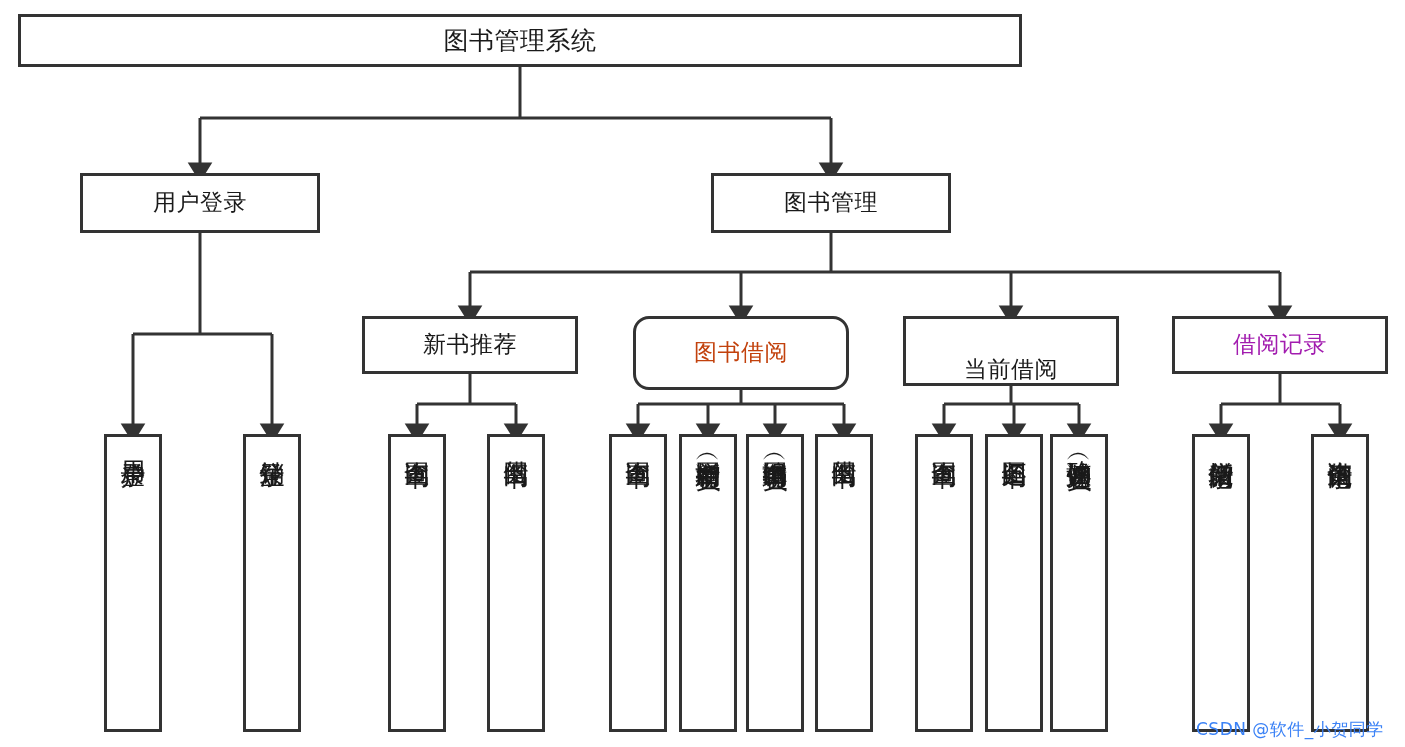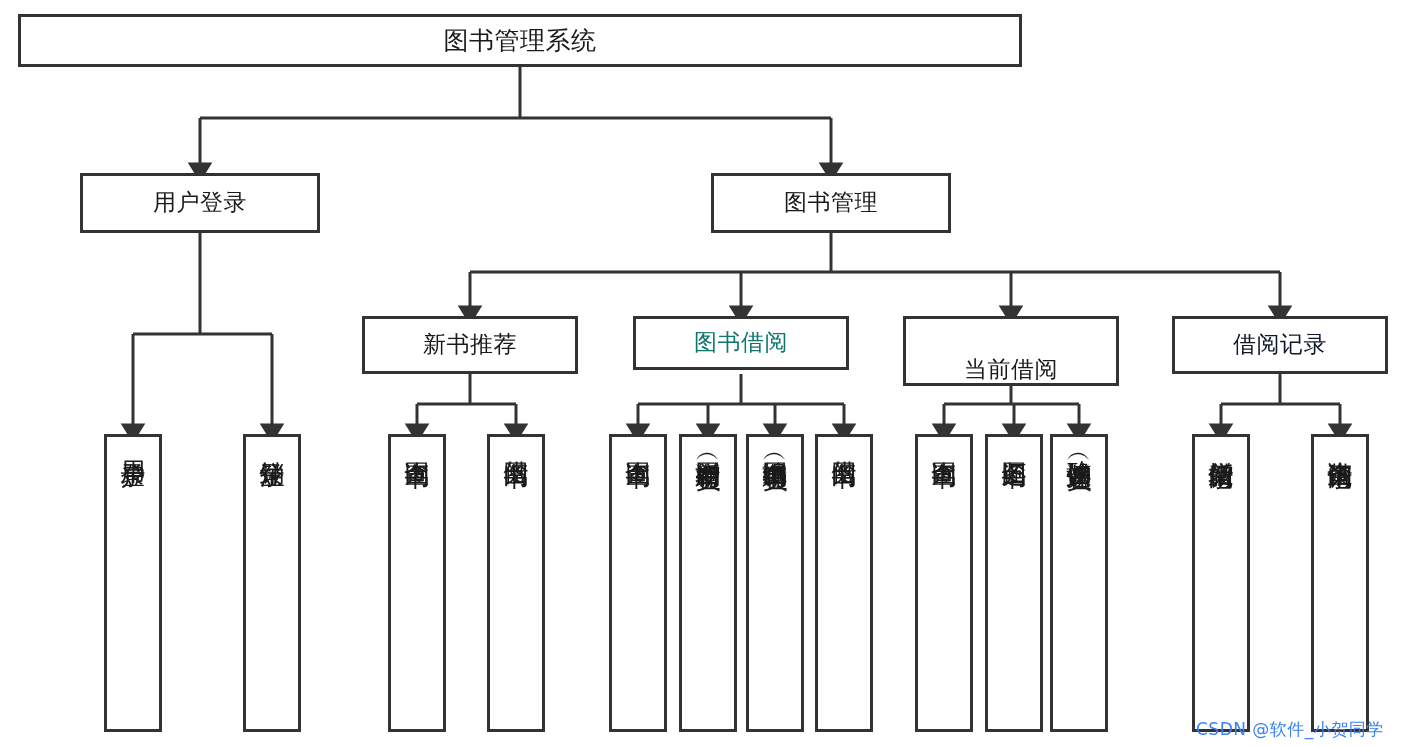--- a/index.html
+++ b/index.html
@@ -122,27 +122,27 @@
   <div class="node horiz" style="left: 80px; top: 173px; width: 240px; height: 60px; border-color: rgb(51, 51, 51); color: rgb(26, 26, 26);">
     <span class="label">用户登录</span>
   </div>
   <div class="node horiz" style="left: 711px; top: 173px; width: 240px; height: 60px; border-color: rgb(51, 51, 51); color: rgb(26, 26, 26);">
     <span class="label">图书管理</span>
   </div>
 
   <div class="node horiz" style="left: 362px; top: 316px; width: 216px; height: 58px; border-color: rgb(51, 51, 51); color: rgb(26, 26, 26);">
     <span class="label">新书推荐</span>
   </div>
-  <div class="node horiz" style="left: 633px; top: 316px; width: 216px; height: 54px; border-color: rgb(51, 51, 51); color: #0f766e;">
+  <div class="node horiz" style="left: 633px; top: 316px; width: 216px; height: 74px; border-color: rgb(51, 51, 51); color: #c2410c; border-radius: 16px;">
     <span class="label">图书借阅</span>
   </div>
   <div class="node horiz" style="left: 903px; top: 316px; width: 216px; height: 70px; border-color: rgb(51, 51, 51); color: rgb(26, 26, 26); align-items: flex-end;">
     <span class="label">当前借阅</span>
   </div>
-  <div class="node horiz" style="left: 1172px; top: 316px; width: 216px; height: 58px; border-color: rgb(51, 51, 51); color: #0f172a;">
+  <div class="node horiz" style="left: 1172px; top: 316px; width: 216px; height: 58px; border-color: rgb(51, 51, 51); color: #a21caf;">
     <span class="label">借阅记录</span>
   </div>
 
   <div class="node vert" style="left: 104px; top: 434px; width: 58px; height: 298px; border-color: rgb(51, 51, 51); color: rgb(26, 26, 26);">
     <span class="label">用户登录</span>
   </div>
   <div class="node vert" style="left: 243px; top: 434px; width: 58px; height: 298px; border-color: rgb(51, 51, 51); color: rgb(26, 26, 26);">
     <span class="label">注销登录</span>
   </div>
   <div class="node vert" style="left: 388px; top: 434px; width: 58px; height: 298px; border-color: rgb(51, 51, 51); color: rgb(26, 26, 26);">

